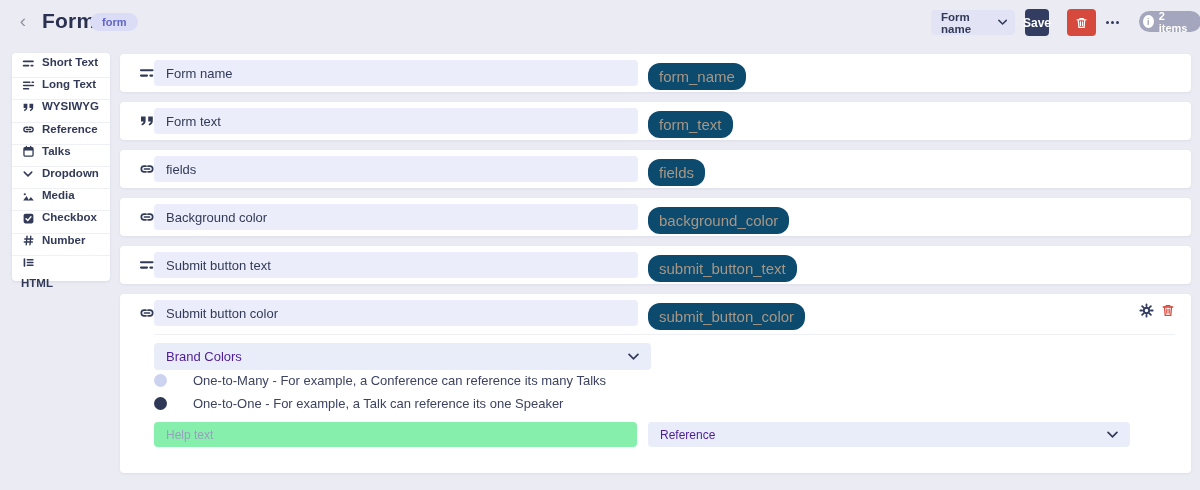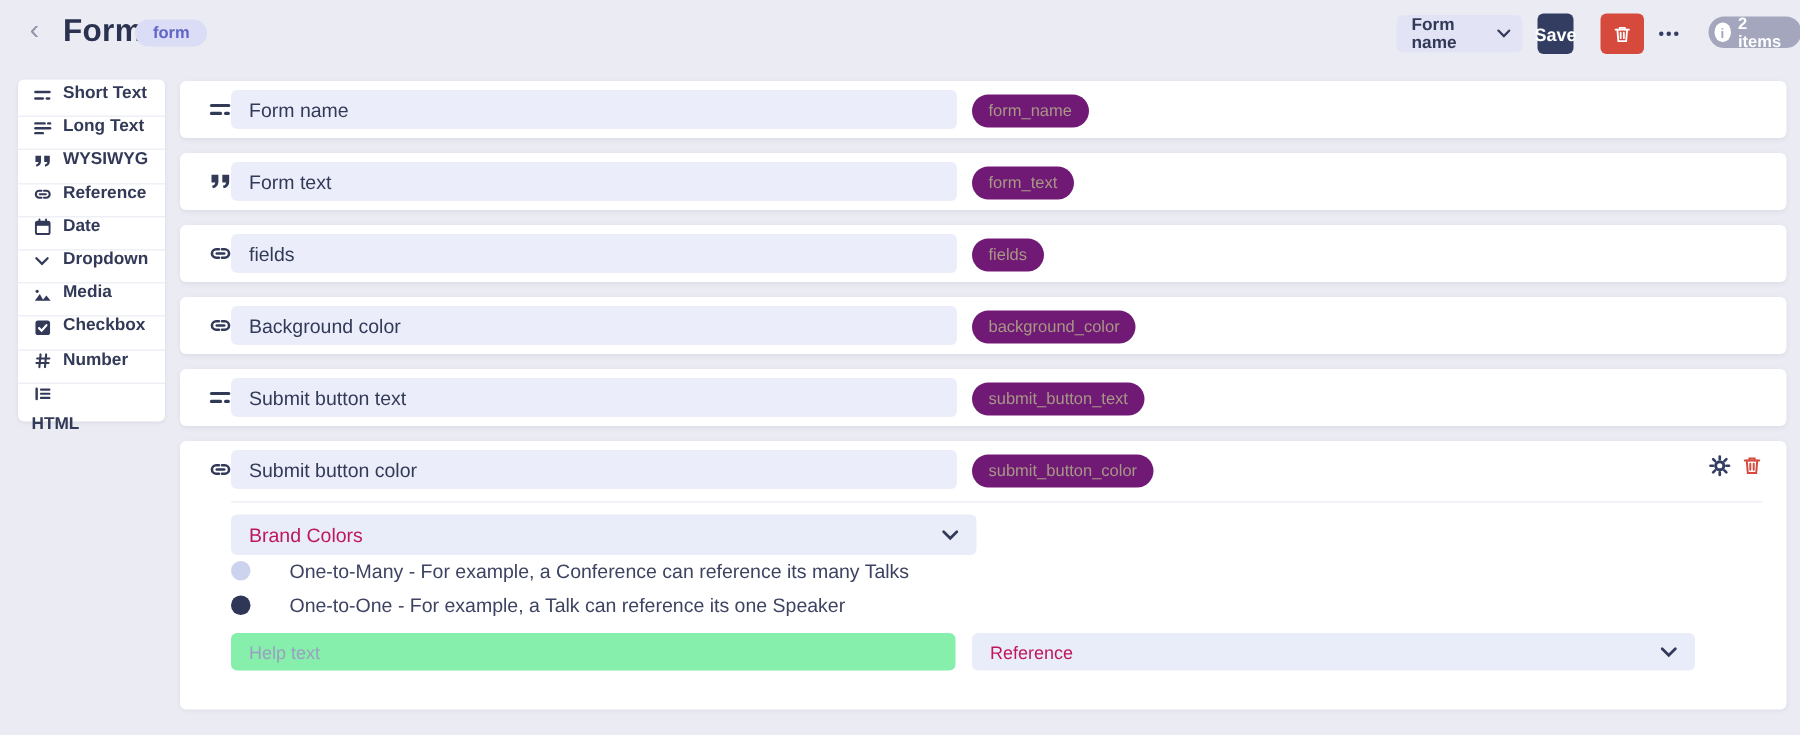--- a/index.html
+++ b/index.html
@@ -34,28 +34,28 @@
   .sb-item:last-child { border-bottom:none;flex-direction:column; }
   .sb-item span { font-size:11.5px; font-weight:bold; color:#323a58; white-space:nowrap; }
   .sb-ico { width:14px; height:14px; flex:0 0 14px; display:flex; align-items:center; justify-content:center; }
 
   
   .main { position:absolute; left:120px; top:54px; width:1071px; }
   .row-card { position:relative; height:38px; margin-bottom:10px; background:#fff; border-radius:4px; box-shadow:0 1px 3px rgba(45,50,90,.08); }
   .row-card.expanded { height:179px; }
   .f-ico { position:absolute; left:19px; top:11px; width:16px; height:16px; }
   .label-input { position:absolute; left:34px; top:6px; width:484px; height:26px; background:#ebeefa; border:none; border-radius:4px; font-family:"Liberation Sans",sans-serif; font-size:13px; color:#323a58; padding:0 12px; outline:none; }
-  .machine-badge { position:absolute; left:528px; top:9px; background:#701a75; color:#a79786; font-size:11px; padding:5px 11px; border-radius:12px; white-space:nowrap; }
+  .machine-badge { position:absolute; left:528px; top:9px; background:#0c4a6e; color:#a79786; font-size:15px; padding:5px 11px; border-radius:12px; white-space:nowrap; }
 
   .gear-btn { position:absolute; right:37px; top:9px; cursor:pointer; }
   .trash-sm { position:absolute; right:16px; top:9px; cursor:pointer; }
   .exp-divider { position:absolute; left:34px; right:16px; top:40px; height:1px; background:#eef0f5; }
 
   .sel-box { position:absolute; background:#e9edf9; border-radius:4px; display:flex; align-items:center; justify-content:space-between; cursor:pointer; }
-  .sel-box span { font-size:13px; color:#be185d; }
+  .sel-box span { font-size:13px; color:#4c1d95; }
   .ref-select { left:34px; top:49px; width:497px; height:27px; padding:0 12px; }
   .ref-type-select { left:528px; top:128px; width:482px; height:25px; padding:0 12px; }
   .ref-type-select span { font-size:12px; }
 
   .radio-row { position:absolute; left:34px; display:flex; align-items:center; gap:26px; cursor:pointer; }
   .radio-row.r1 { top:79px; }
   .radio-row.r2 { top:102px; }
   .radio-dot { width:13px; height:13px; border-radius:50%; background:#ccd3ee; flex:0 0 13px; }
   .radio-row.sel .radio-dot { background:#2f3756; }
   .radio-row span { font-size:13px; color:#3d4361; }
@@ -137,21 +137,21 @@
     <span>Reference</span>
   </div>
   <div class="sb-item">
     <span class="sb-ico">
         <svg width="13" height="13" viewBox="0 0 16 16">
           <rect x="2.4" y="3.4" width="11.2" height="10.2" rx="1.3" stroke="#323a58" stroke-width="1.6" fill="none"></rect>
           <rect x="2.4" y="3.4" width="11.2" height="3.4" fill="#323a58"></rect>
           <path d="M5.3 1.6 V4 M10.7 1.6 V4" stroke="#323a58" stroke-width="1.6" stroke-linecap="round"></path>
         </svg>
       </span>
-    <span>Date</span>
+    <span>Talks</span>
   </div>
   <div class="sb-item">
     <span class="sb-ico">
         <svg width="12" height="12" viewBox="0 0 16 16" stroke="#323a58" stroke-width="2" fill="none" stroke-linecap="round">
           <path d="M3 5.5 L8 10.5 L13 5.5"></path>
         </svg>
       </span>
     <span>Dropdown</span>
   </div>
   <div class="sb-item">

